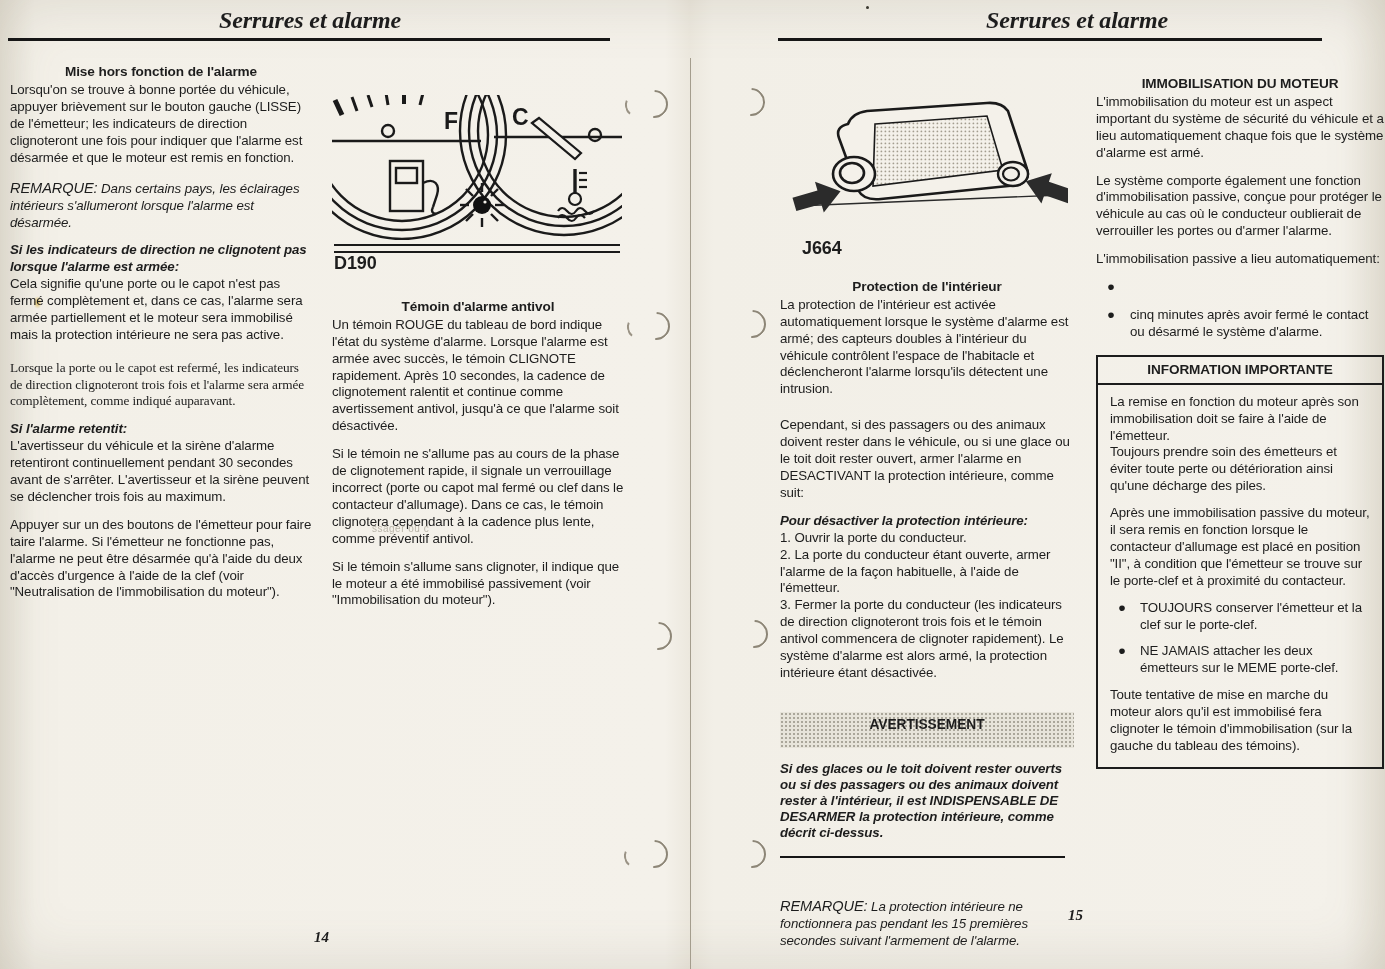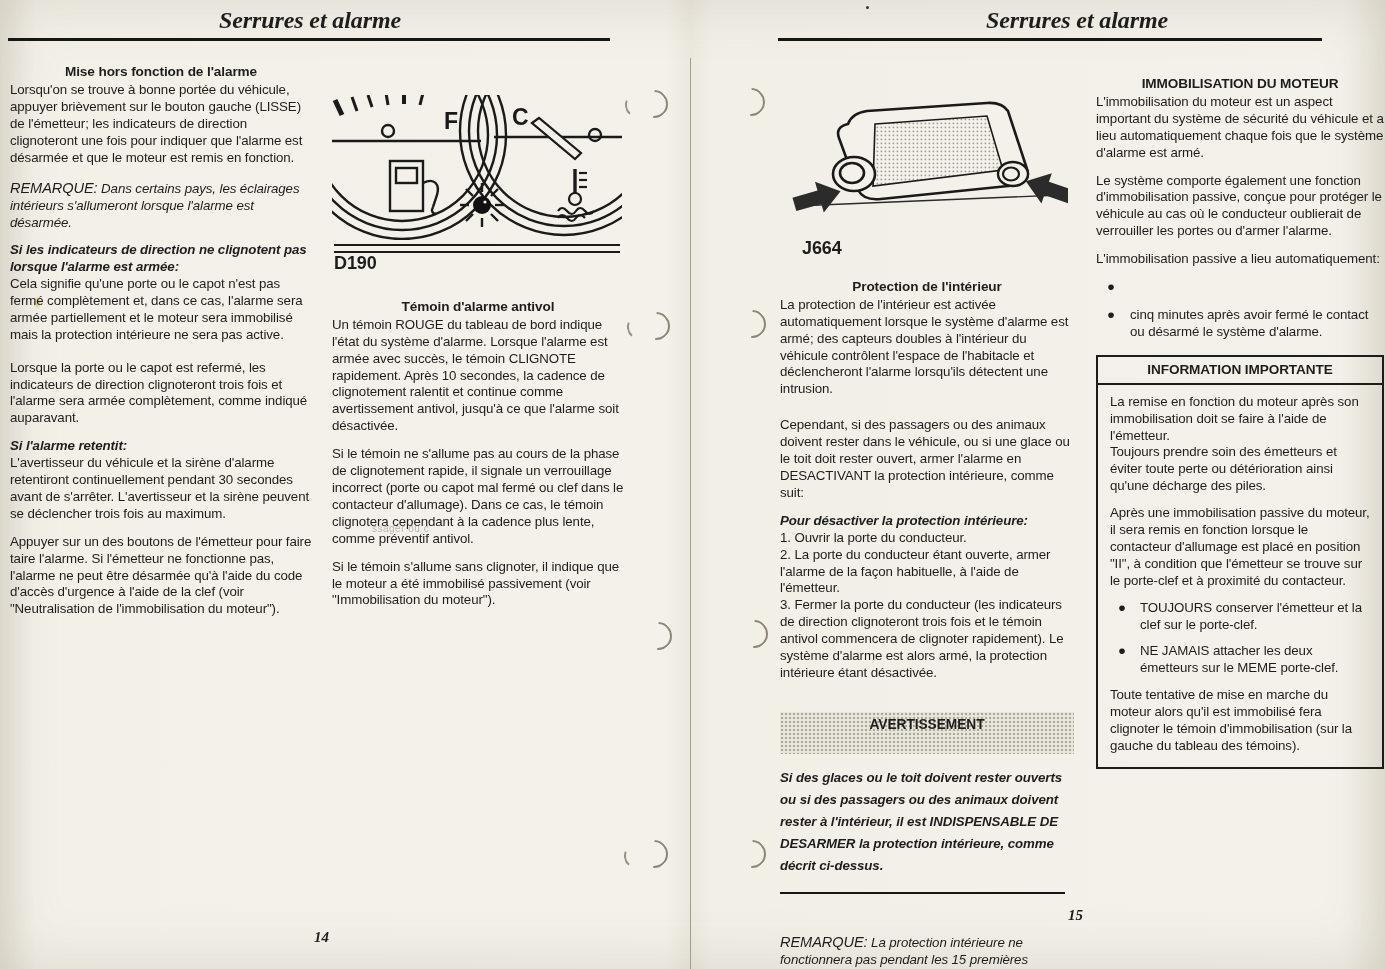--- a/index.html
+++ b/index.html
@@ -21,21 +21,21 @@
   .hc{font-weight:700;text-align:center;margin:0 0 1px;font-size:13.6px;}
   .p{margin:0 0 9px;}
   .tight{margin:0;}
   .bi{font-weight:700;font-style:italic;}
   .lead{font-weight:400;font-style:italic;font-size:14.6px;}
   .it{font-style:italic;}
   .fig{position:relative;overflow:hidden;}
   .fig svg{display:block;}
   .fig-line{height:2px;background:#1a1a1a;margin:0 2px;}
   .fig-label{font-weight:700;font-size:18px;margin:2px 0 0 2px;}
-  .warn-banner{margin:30px 0 13px;padding:5px 0 20px;text-align:center;font-weight:700;font-size:13.8px;
+  .warn-banner{margin:30px 0 13px;padding:5px 0 14px;text-align:center;font-weight:700;font-size:13.8px;
     background-color:#e7e4da;
     background-image:radial-gradient(rgba(110,105,90,.5) 1px, rgba(0,0,0,0) 1.3px);
     background-size:4px 4px;}
   .hrule{height:2px;background:#161616;margin:15px 0 0;width:97%;}
   .remarque2{margin-top:40px;}
   .bul{display:flex;margin:0 0 9px;}
   .bul .dot{flex:0 0 34px;padding-left:11px;box-sizing:border-box;}
   .ibox{border:2px solid #1c1c1c;margin-top:14px;}
   .ibox-title{text-align:center;font-weight:700;padding:5px 0 4px;border-bottom:2px solid #1c1c1c;font-size:13.6px;}
   .ibox-body{padding:9px 11px 12px 12px;}
@@ -74,24 +74,24 @@
 
   <div class="col" style="left:10px;top:64px;width:302px;">
     <div class="hc">Mise hors fonction de l'alarme</div>
     <div class="p">Lorsqu'on se trouve à bonne portée du véhicule, appuyer brièvement sur le bouton gauche (LISSE) de l'émetteur; les indicateurs de direction clignoteront une fois pour indiquer que l'alarme est désarmée et que le moteur est remis en fonction.</div>
     <div class="p" style="margin:14px 0 10px;">
       <span class="lead">REMARQUE:</span>
       <span class="it">Dans certains pays, les éclairages intérieurs s'allumeront lorsque l'alarme est désarmée.</span>
     </div>
     <div class="bi tight">Si les indicateurs de direction ne clignotent pas lorsque l'alarme est armée:</div>
     <div class="p">Cela signifie qu'une porte ou le capot n'est pas fermé complètement et, dans ce cas, l'alarme sera armée partiellement et le moteur sera immobilisé mais la protection intérieure ne sera pas active.</div>
-    <div class="p" style="margin-top:16px;">Lorsque la porte ou le capot est refermé, les indicateurs de direction clignoteront trois fois et l'alarme sera armée complètement, comme indiqué auparavant.</div>
+    <div class="p" style="margin-top:16px;font-family:Liberation Serif, serif;">Lorsque la porte ou le capot est refermé, les indicateurs de direction clignoteront trois fois et l'alarme sera armée complètement, comme indiqué auparavant.</div>
     <div class="bi tight" style="margin-top:11px;">Si l'alarme retentit:</div>
     <div class="p">L'avertisseur du véhicule et la sirène d'alarme retentiront continuellement pendant 30 secondes avant de s'arrêter. L'avertisseur et la sirène peuvent se déclencher trois fois au maximum.</div>
-    <div class="p" style="margin-top:11px;">Appuyer sur un des boutons de l'émetteur pour faire taire l'alarme. Si l'émetteur ne fonctionne pas, l'alarme ne peut être désarmée qu'à l'aide du code d'accès d'urgence à l'aide de la clef (voir "Neutralisation de l'immobilisation du moteur").</div>
+    <div class="p" style="margin-top:11px;">Appuyer sur un des boutons de l'émetteur pour faire taire l'alarme. Si l'émetteur ne fonctionne pas, l'alarme ne peut être désarmée qu'à l'aide du deux d'accès d'urgence à l'aide de la clef (voir "Neutralisation de l'immobilisation du moteur").</div>
   </div>
 
   <div class="col" style="left:332px;top:95px;width:292px;">
     <div class="fig" style="width:290px;">
       <svg viewBox="0 0 290 145" width="290" height="145">
         <g stroke="#1a1a1a" fill="none" stroke-width="2.4">
 
           <circle cx="70" cy="40" r="86"></circle>
           <circle cx="70" cy="40" r="95"></circle>
           <circle cx="70" cy="40" r="104"></circle>
@@ -189,21 +189,21 @@
       <div class="fig-label" style="margin-left:14px;">J664</div>
     </div>
     <div class="hc" style="margin-top:22px;">Protection de l'intérieur</div>
     <div class="p">La protection de l'intérieur est activée automatiquement lorsque le système d'alarme est armé; des capteurs doubles à l'intérieur du véhicule contrôlent l'espace de l'habitacle et déclencheront l'alarme lorsqu'ils détectent une intrusion.</div>
     <div class="p" style="margin-top:19px;">Cependant, si des passagers ou des animaux doivent rester dans le véhicule, ou si une glace ou le toit doit rester ouvert, armer l'alarme en DESACTIVANT la protection intérieure, comme suit:</div>
     <div class="bi tight" style="margin-top:11px;">Pour désactiver la protection intérieure:</div>
     <div class="tight">1. Ouvrir la porte du conducteur.</div>
     <div class="tight">2. La porte du conducteur étant ouverte, armer l'alarme de la façon habituelle, à l'aide de l'émetteur.</div>
     <div class="tight">3. Fermer la porte du conducteur (les indicateurs de direction clignoteront trois fois et le témoin antivol commencera de clignoter rapidement). Le système d'alarme est alors armé, la protection intérieure étant désactivée.</div>
     <div class="warn-banner">AVERTISSEMENT</div>
-    <div class="bi tight" style="line-height:22px;">Si des glaces ou le toit doivent rester ouverts ou si des passagers ou des animaux doivent rester à l'intérieur, il est INDISPENSABLE DE DESARMER la protection intérieure, comme décrit ci-dessus.</div>
+    <div class="bi tight" style="line-height:16px;">Si des glaces ou le toit doivent rester ouverts ou si des passagers ou des animaux doivent rester à l'intérieur, il est INDISPENSABLE DE DESARMER la protection intérieure, comme décrit ci-dessus.</div>
     <div class="hrule"></div>
     <div class="remarque2">
       <span class="lead">REMARQUE:</span>
       <span class="it">La protection intérieure ne fonctionnera pas pendant les 15 premières secondes suivant l'armement de l'alarme.</span>
     </div>
   </div>
 
   <div class="col" style="left:1096px;top:76px;width:288px;">
     <div class="hc">IMMOBILISATION DU MOTEUR</div>
     <div class="p">L'immobilisation du moteur est un aspect important du système de sécurité du véhicule et a lieu automatiquement chaque fois que le système d'alarme est armé.</div>

